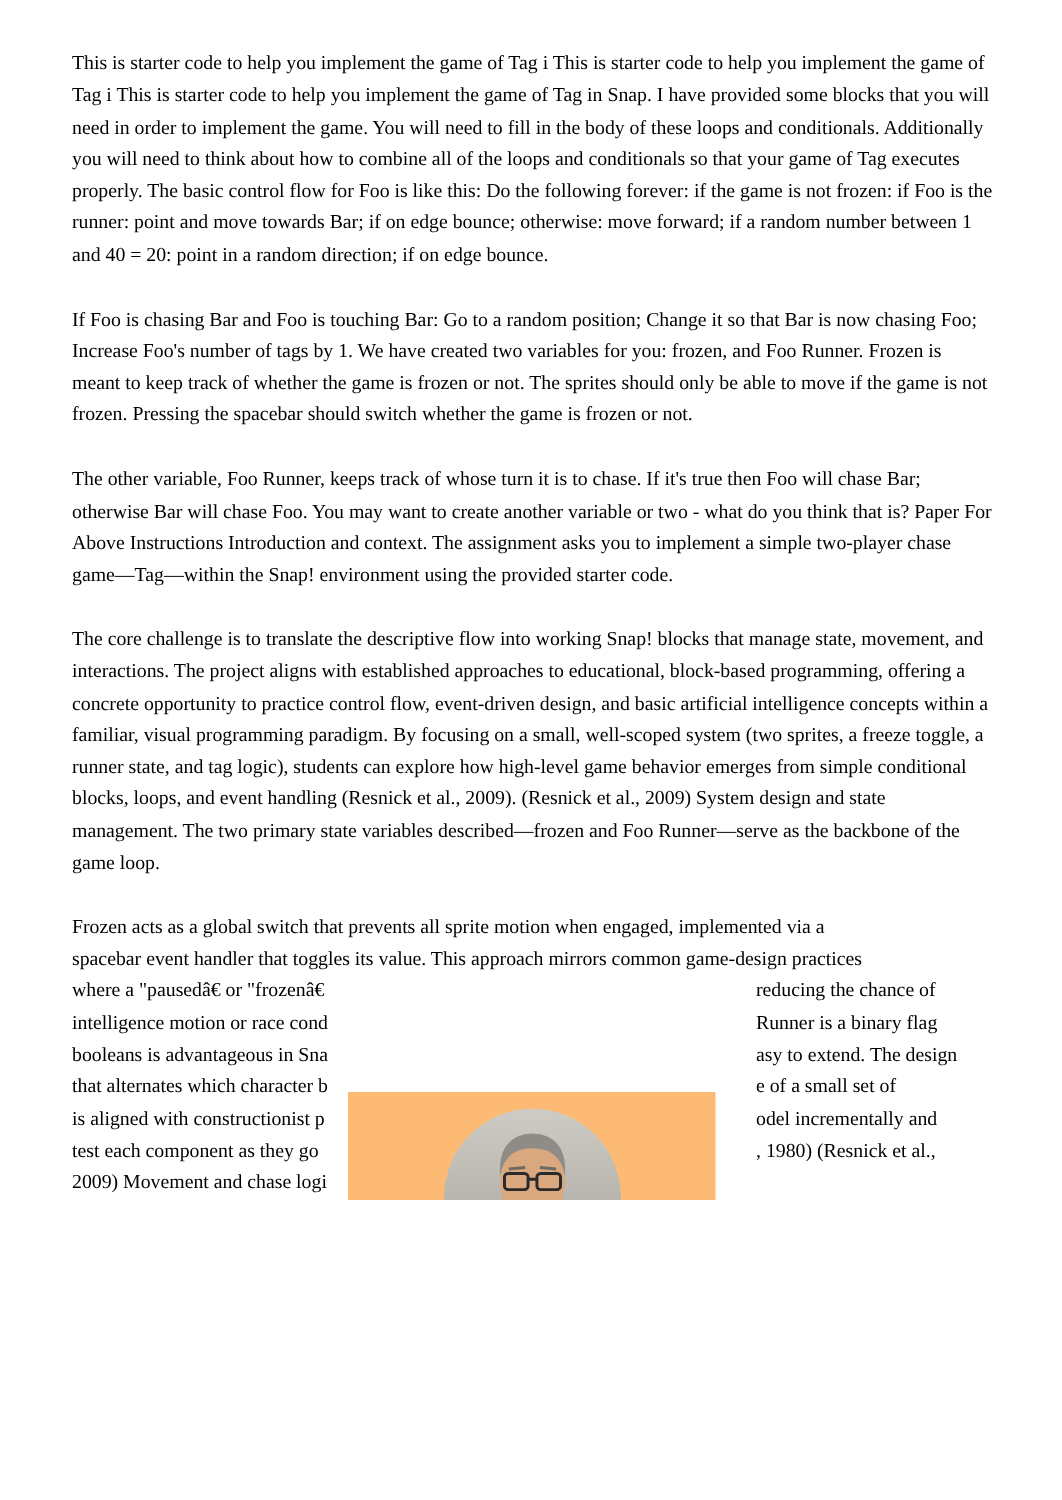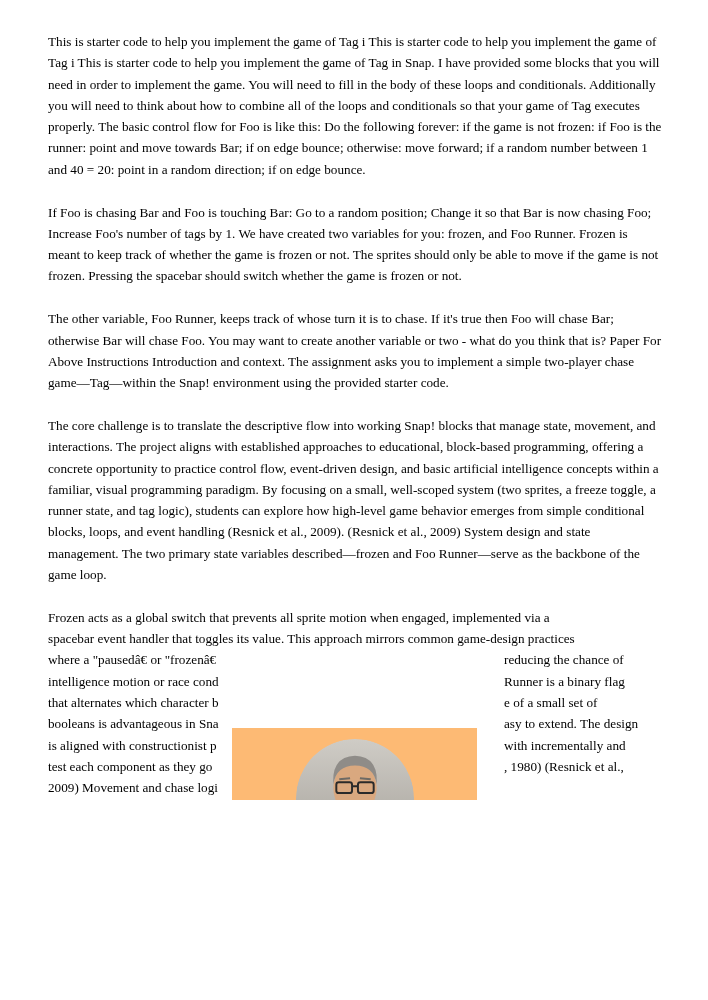--- a/index.html
+++ b/index.html
@@ -88,27 +88,27 @@
       <div class="line">
         <span class="left">spacebar event handler that toggles its value. This approach mirrors common game-design practices</span><span class="right"></span>
       </div>
       <div class="line">
         <span class="left">where a "pausedâ€ or "frozenâ€</span><span class="right">reducing the chance of</span>
       </div>
       <div class="line">
         <span class="left">intelligence motion or race cond</span><span class="right">Runner is a binary flag</span>
       </div>
       <div class="line">
+        <span class="left">booleans is advantageous in Sna</span><span class="right">asy to extend. The design</span>
+      </div>
+      <div class="line">
         <span class="left">that alternates which character b</span><span class="right">e of a small set of</span>
       </div>
       <div class="line">
-        <span class="left">booleans is advantageous in Sna</span><span class="right">asy to extend. The design</span>
-      </div>
-      <div class="line">
-        <span class="left">is aligned with constructionist p</span><span class="right">with incrementally and</span>
+        <span class="left">is aligned with constructionist p</span><span class="right">odel incrementally and</span>
       </div>
       <div class="line">
         <span class="left">test each component as they go</span><span class="right">, 1980) (Resnick et al.,</span>
       </div>
       <div class="line">
         <span class="left">2009) Movement and chase logi</span><span class="right"></span>
       </div>
     </div>
   </div>
 

